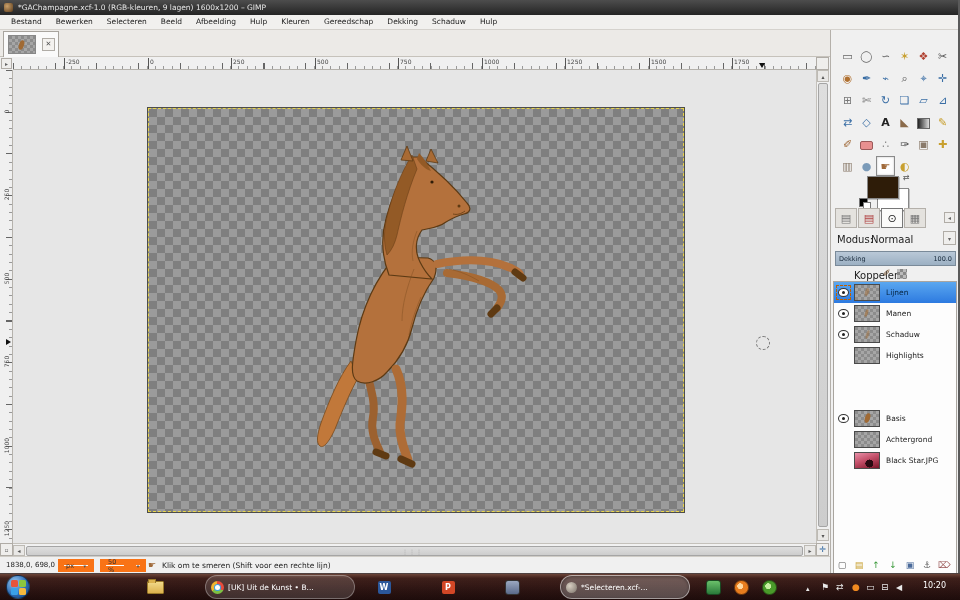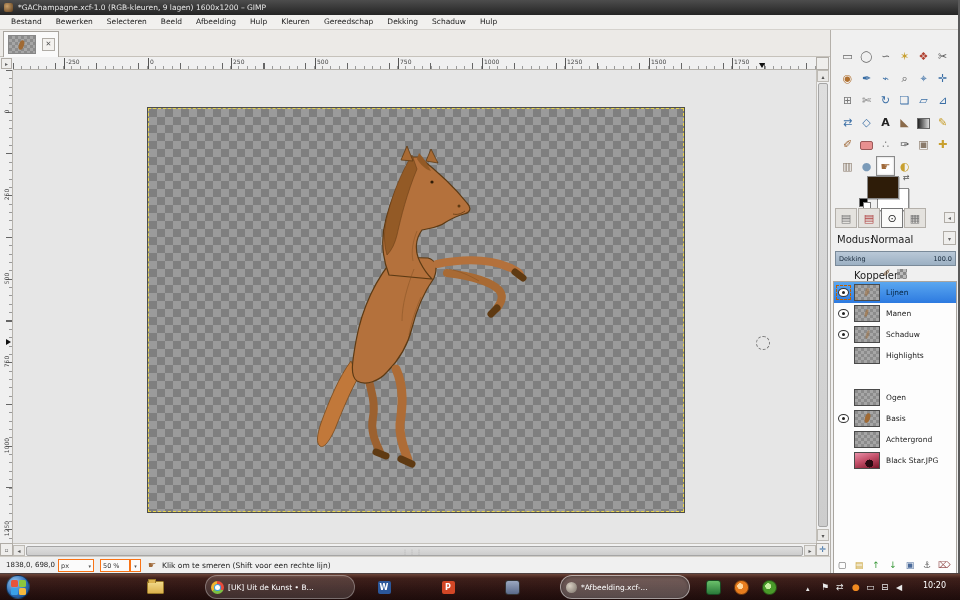--- a/index.html
+++ b/index.html
@@ -52,21 +52,21 @@
   
   .sbar{background:#f1f1f1;box-sizing:border-box;}
   #vscroll{left:816px;top:70px;width:13px;height:473px;border-left:1px solid #c4c1bb;}
   #hscroll{left:13px;top:543px;width:803px;height:13px;border-top:1px solid #c4c1bb;}
   .sthumb{position:absolute;background:linear-gradient(#dedede,#cdcdcd);border:1px solid #a5a5a5;border-radius:2px;box-sizing:border-box;}
   .sbtn{position:absolute;font-size:6px;color:#555;text-align:center;background:#e9e8e6;border:1px solid #bdbab4;box-sizing:border-box;}
   .grip{position:absolute;font-size:6px;color:#999;letter-spacing:1px;}
   
   #statusbar{left:0;top:556px;width:830px;height:17px;background:#f0f0f0;border-top:1px solid #cfccc6;box-sizing:border-box;
     font-size:7px;color:#222;}
-  .sb-box{position:absolute;border:1px solid #f97316;background:#fbfbfb;box-sizing:border-box;font-size:6.5px;color:#333;
+  .sb-box{position:absolute;border:6px solid #f97316;background:#fbfbfb;box-sizing:border-box;font-size:6.5px;color:#333;
     display:flex;align-items:center;padding:0 2px;}
   
   #dock{left:830px;top:30px;width:128px;height:543px;background:#f0f0f0;border-left:1px solid #b4b0aa;box-sizing:border-box;}
   .tool{position:absolute;width:19px;height:20px;text-align:center;line-height:20px;font-size:11px;border:1px solid transparent;box-sizing:border-box;}
   .tool.sel{background:#fdfdfd;border:1px solid #8a8a8a;box-shadow:inset 0 0 2px rgba(0,0,0,.25);}
   .gradbox{display:inline-block;width:11px;height:9px;background:linear-gradient(to right,#222,#ddd);border:1px solid #666;vertical-align:middle;}
   .eraserbox{display:inline-block;width:11px;height:7px;background:#e89090;border:1px solid #9a5a5a;border-radius:2px;vertical-align:middle;}
   .fgswatch{border:1px solid #888;box-shadow:1px 1px 0 rgba(0,0,0,.2);}
   .docktab{position:absolute;width:22px;height:20px;text-align:center;line-height:20px;font-size:11px;background:#e4e2de;border:1px solid #b4b0aa;box-sizing:border-box;}
   .docktab.active{background:#fbfbfa;border:1px solid #777;}
@@ -335,25 +335,20 @@
         <span class="lthumb checker-sm">
             <i class="horsemark" style="left:11px;top:3px;width:3px;height:9px;opacity:.45;"></i>
           </span>
         <span class="lname">Schaduw</span>
       </div>
       <div class="lrow" style="top:63px;">
         <span class="eyebox"></span>
         <span class="lthumb checker-sm"></span>
         <span class="lname">Highlights</span>
       </div>
-      <div class="lrow" style="top:105px;">
-        <span class="eyebox"></span>
-        <span class="lthumb checker-sm"></span>
-        <span class="lname">Ogen</span>
-      </div>
       <div class="lrow" style="top:126px;">
         <span class="eyebox">
             <span class="eye"></span>
           </span>
         <span class="lthumb checker-sm">
             <i class="horsemark" style="left:10px;top:2px;width:5px;height:10px;"></i>
           </span>
         <span class="lname">Basis</span>
       </div>
       <div class="lrow" style="top:147px;">
@@ -397,21 +392,21 @@
       <span class="officeicon" style="background:#2b579a;">W</span>
     </div>
     <div class="tbtn" style="left:432px;width:32px;justify-content:center;">
       <span class="officeicon" style="background:#d24726;">P</span>
     </div>
     <div class="tbtn" style="left:496px;width:32px;justify-content:center;">
       <span class="appdot" style="background:linear-gradient(#9aa8c0,#5a6a8a);border:1px solid #333;"></span>
     </div>
     <div class="tbtn pressed" style="left:560px;width:130px;">
       <span class="appdot" style="width:11px;height:11px;border-radius:50%;background:radial-gradient(circle at 35% 35%,#d8cfc2,#7a7168);"></span>
-      <span class="tlabel">*Afbeelding.xcf-...</span>
+      <span class="tlabel">*Selecteren.xcf-...</span>
     </div>
     <div class="tbtn" style="left:700px;width:26px;justify-content:center;">
       <span class="appdot" style="background:linear-gradient(#6ac06a,#2a7a3a);border:1px solid #1a4a22;"></span>
     </div>
     <div class="tbtn" style="left:728px;width:26px;justify-content:center;">
       <span class="appdot" style="border-radius:50%;background:radial-gradient(circle at 40% 40%,#ffd9a0 0 25%,#e87d1e 28%);border:1px solid #7a4010;"></span>
     </div>
     <div class="tbtn" style="left:756px;width:26px;justify-content:center;">
       <span class="appdot" style="border-radius:50%;background:radial-gradient(circle at 40% 40%,#c8f0a0 0 25%,#4a9a2a 28%);border:1px solid #2a5a18;"></span>
     </div>

